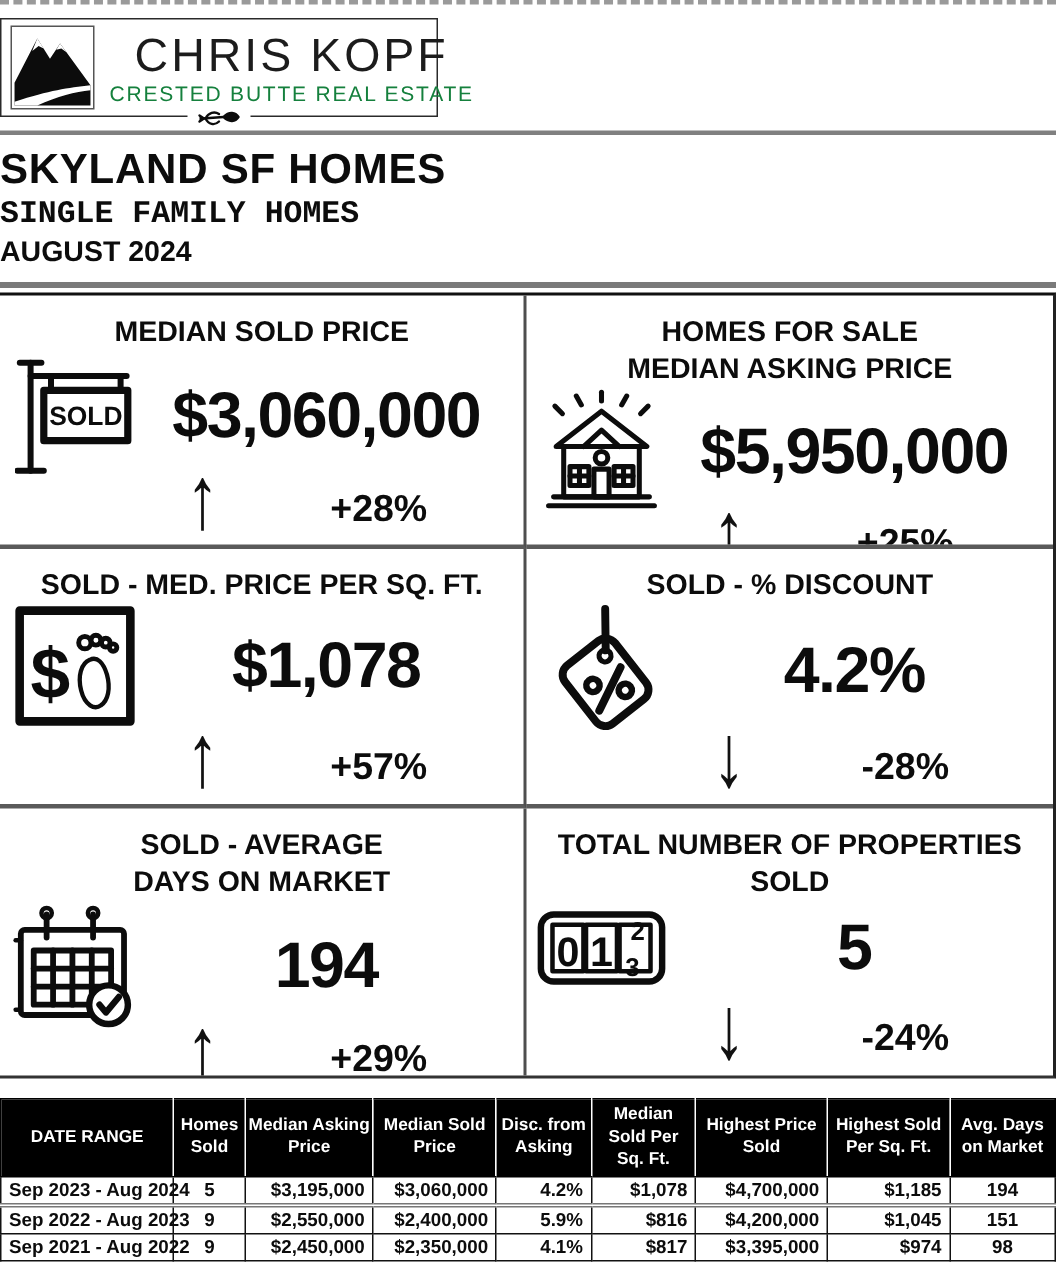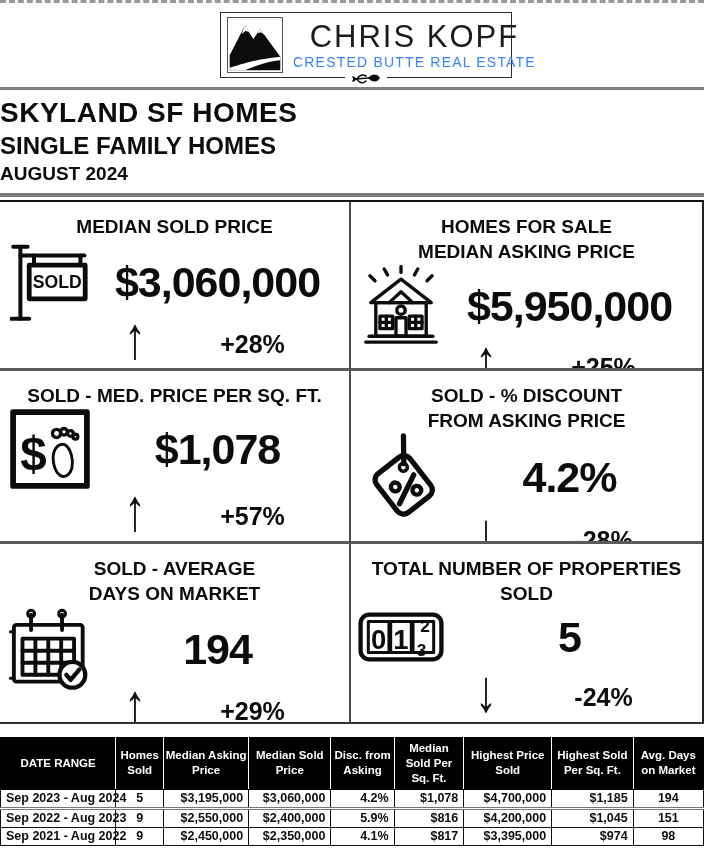--- a/index.html
+++ b/index.html
@@ -5,36 +5,36 @@
   * { margin:0; padding:0; box-sizing:border-box; }
   html,body { background:#fff; }
   body {
     width:704px; height:856px;
     font-family:"Liberation Sans", sans-serif;
     color:#0c0c0c;
     border-top:3px dashed #9a9a9a;
     overflow:hidden;
   }
   
-  .logo-section { height:84px; display:flex; justify-content:center; align-items:center;padding-left:28px; }
+  .logo-section { height:84px; display:flex; justify-content:flex-start; align-items:center; }
   .logo-box {
     position:relative; width:292px; height:66px;
     border:1.5px solid #2a2a2a; background:#fff;
     display:flex; align-items:center; gap:10px; padding:4px 10px 4px 6px;
   }
   .logo-img { width:56px; height:56px; border:1px solid #555; flex:0 0 auto; }
   .logo-text { flex:1; text-align:center; }
   .logo-name { font-size:31px; letter-spacing:2px; color:#1c1c1c; line-height:1.0; white-space:nowrap; }
-  .logo-tagline { font-size:14px; letter-spacing:1.2px; color:#3b82f6; margin-top:2px; white-space:nowrap; }
+  .logo-tagline { font-size:14px; letter-spacing:1.2px; color:#15803d; margin-top:2px; white-space:nowrap; }
   .logo-fly { position:absolute; left:50%; bottom:-9px; transform:translateX(-50%); background:#fff; padding:0 4px; line-height:0; }
   
   .divider-gray { height:3px; background:#808080; }
   .title-section { text-align:left; padding:7px 0 6px 0; }
   .main-title { font-size:28px; font-weight:bold; letter-spacing:.5px; }
-  .sub-title  { font-size:24px; font-weight:bold; margin-top:3px; }
+  .sub-title  { font-size:21px; font-weight:bold; margin-top:3px;font-family:Liberation Mono, monospace; }
   .period     { font-size:19px; font-weight:bold; margin-top:3px; }
   .divider-gray2 { height:4px; background:#7a7a7a; margin-top:2px; }
   
   .cards {
     margin-top:3px;
     border-top:2px solid #111;
     border-right:2px solid #222;
     border-bottom:2px solid #333;
     display:grid;
     grid-template-columns:1fr 1fr;
@@ -194,21 +194,20 @@
     </div>
     <div class="card-foot">
       <span class="trend-arrow">↑</span>
       <span class="card-change">+57%</span>
     </div>
   </div>
 
   <div class="card row-2">
     <div class="card-title">
       <div class="t1">SOLD - % DISCOUNT</div>
-      <div class="t2">FROM ASKING PRICE</div>
     </div>
     <div class="card-body">
       <span class="icon-wrap">
         <svg width="88" height="88" viewBox="0 0 100 100" class="icon-svg" stroke-width="6">
           <g transform="rotate(-38 50 55)">
             <rect x="26" y="32" width="48" height="56" rx="9"></rect>
             <circle cx="62" cy="44" r="4.5" stroke-width="4"></circle>
             <path d="M65 41 L84 16"></path>
             <circle cx="41" cy="56" r="5" stroke-width="5"></circle>
             <circle cx="58" cy="74" r="5" stroke-width="5"></circle>

